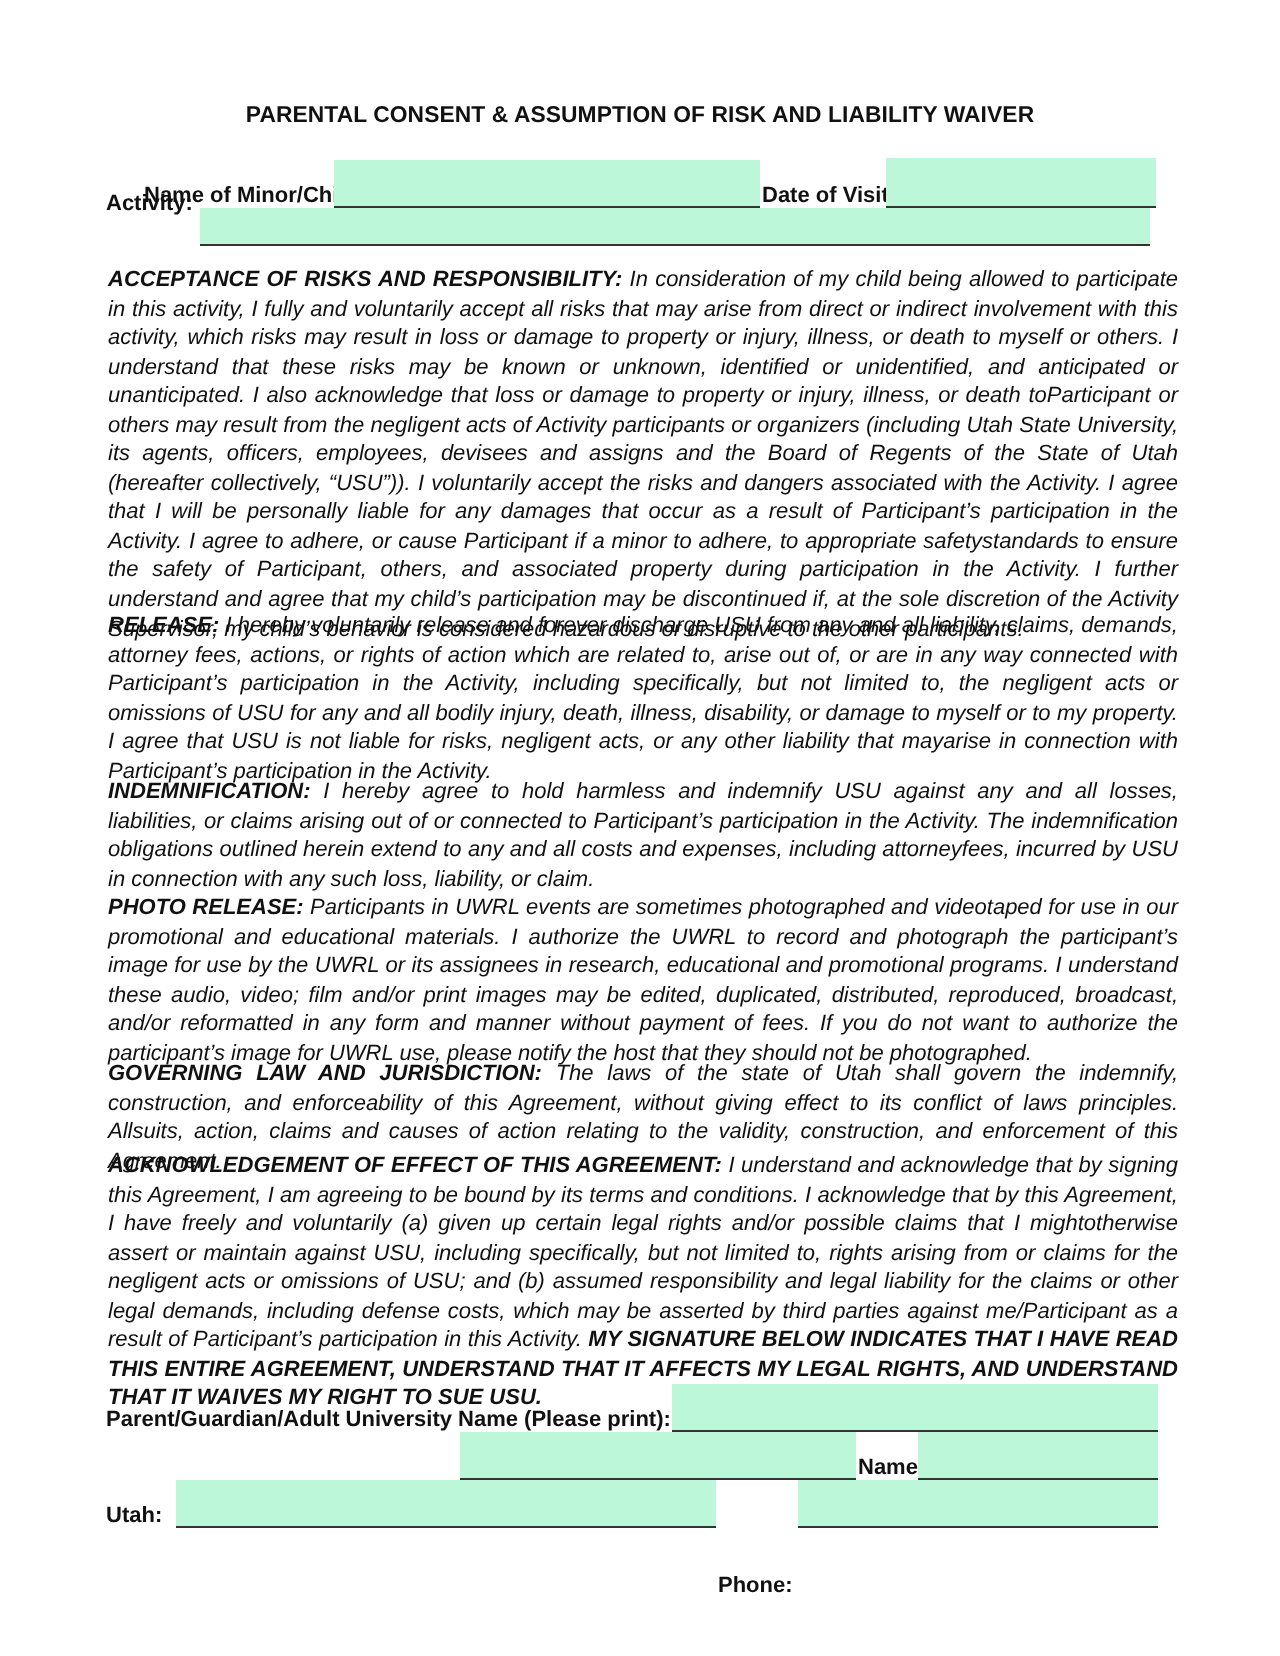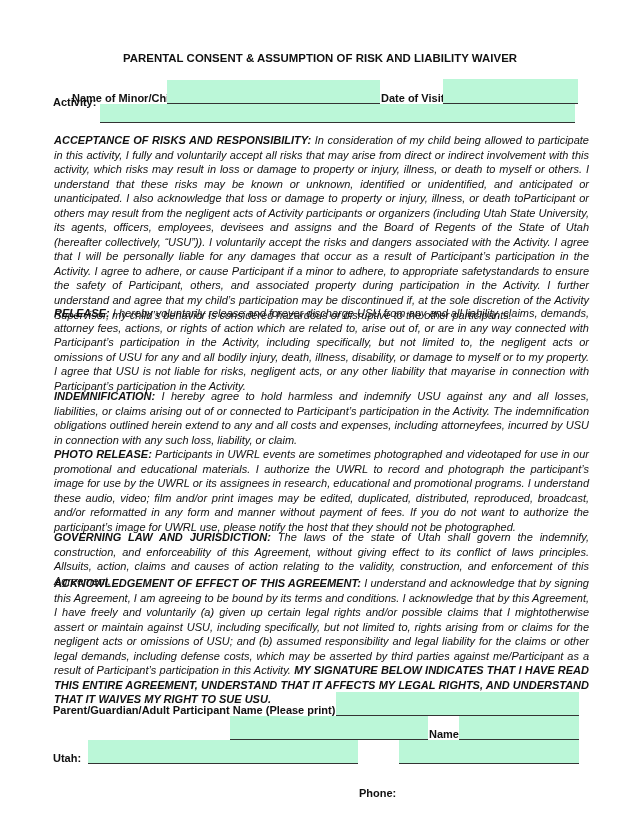--- a/index.html
+++ b/index.html
@@ -36,21 +36,21 @@
   <p class="para last-line-left" style="top:306px;"><b>RELEASE:</b><span> I hereby voluntarily release and forever discharge USU from any and all liability, claims, demands, attorney fees, actions, or rights of action which are related to, arise out of, or are in any way connected with Participant’s participation in the Activity, including specifically, but not limited to, the negligent acts or omissions of USU for any and all bodily injury, death, illness, disability, or damage to myself or to my property. I agree that USU is not liable for risks, negligent acts, or any other liability that mayarise in connection with Participant’s participation in the Activity.</span></p>
 
   <p class="para last-line-left" style="top:389px;"><b>INDEMNIFICATION:</b><span> I hereby agree to hold harmless and indemnify USU against any and all losses, liabilities, or claims arising out of or connected to Participant’s participation in the Activity. The indemnification obligations outlined herein extend to any and all costs and expenses, including attorneyfees, incurred by USU in connection with any such loss, liability, or claim.</span></p>
 
   <p class="para last-line-left" style="top:447px;"><b>PHOTO RELEASE:</b><span> Participants in UWRL events are sometimes photographed and videotaped for use in our promotional and educational materials. I authorize the UWRL to record and photograph the participant’s image for use by the UWRL or its assignees in research, educational and promotional programs. I understand these audio, video; film and/or print images may be edited, duplicated, distributed, reproduced, broadcast, and/or reformatted in any form and manner without payment of fees. If you do not want to authorize the participant’s image for UWRL use, please notify the host that they should not be photographed.</span></p>
 
   <p class="para last-line-left" style="top:530px;"><b>GOVERNING LAW AND JURISDICTION:</b><span> The laws of the state of Utah shall govern the indemnify, construction, and enforceability of this Agreement, without giving effect to its conflict of laws principles. Allsuits, action, claims and causes of action relating to the validity, construction, and enforcement of this Agreement.</span></p>
 
   <p class="para last-line-left" style="top:576px;"><b>ACKNOWLEDGEMENT OF EFFECT OF THIS AGREEMENT:</b><span> I understand and acknowledge that by signing this Agreement, I am agreeing to be bound by its terms and conditions. I acknowledge that by this Agreement, I have freely and voluntarily (a) given up certain legal rights and/or possible claims that I mightotherwise assert or maintain against USU, including specifically, but not limited to, rights arising from or claims for the negligent acts or omissions of USU; and (b) assumed responsibility and legal liability for the claims or other legal demands, including defense costs, which may be asserted by third parties against me/Participant as a result of Participant’s participation in this Activity. </span><b>MY SIGNATURE BELOW INDICATES THAT I HAVE READ THIS ENTIRE AGREEMENT, UNDERSTAND THAT IT AFFECTS MY LEGAL RIGHTS, AND UNDERSTAND THAT IT WAIVES MY RIGHT TO SUE USU.</b></p>
 
-  <span class="label" style="left:53px; top:704px;"><span>Parent/Guardian/Adult Participant Name</span><span class="normal"> (Please print):</span></span>
+  <span class="label" style="left:53px; top:704px;"><span>Parent/Guardian/Adult University Name</span><span class="normal"> (Please print):</span></span>
   <div class="field" style="left:336px; top:692px; width:243px; height:24px;"></div>
 
   <span class="label" style="left:53px; top:748px;padding-left:45px;">Parent/Guardian/Adult Signature:</span>
   <div class="field" style="left:230px; top:716px; width:198px; height:24px;"></div>
 
   <span class="label" style="left:429px; top:728px;">Name:</span>
   <div class="field" style="left:459px; top:716px; width:120px; height:24px;"></div>
 
   <span class="label" style="left:53px; top:752px;">Utah:</span>
   <div class="field" style="left:88px; top:740px; width:270px; height:24px;"></div>

